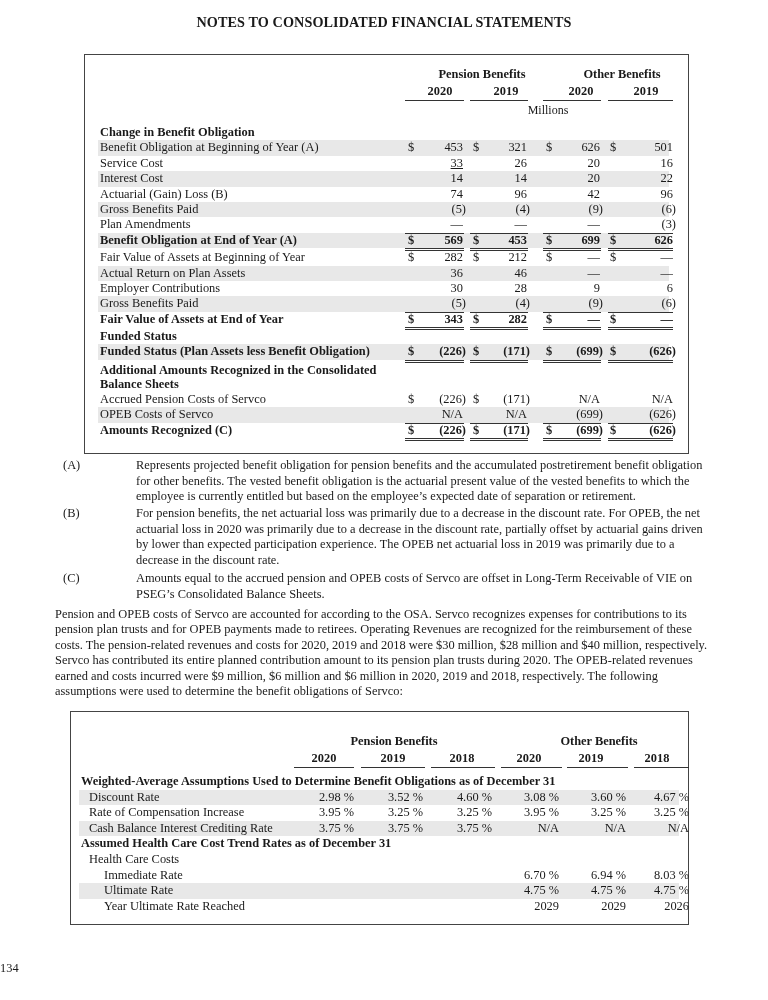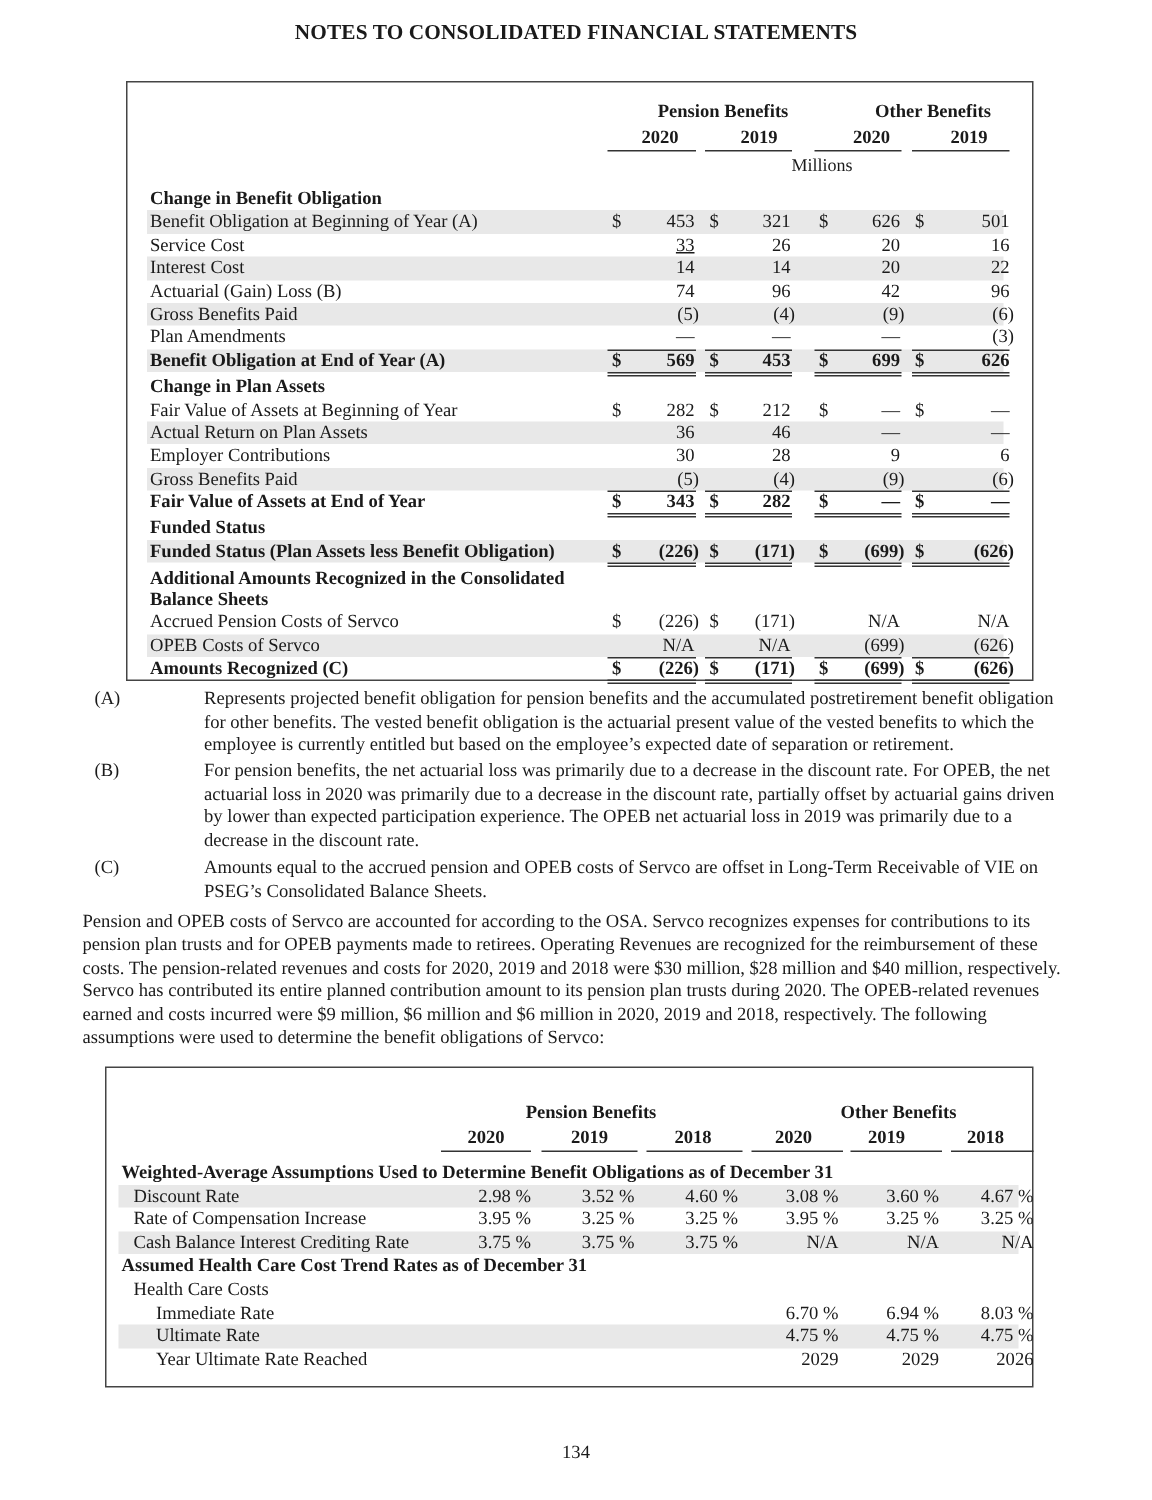--- a/index.html
+++ b/index.html
@@ -37,21 +37,21 @@
   .para { position: absolute; left: 55px; top: 607px; width: 660px; line-height: 15.4px; font-size: 12.4px; }
 
   
   .t2 { position: absolute; left: 8px; top: 22px; width: 600px; }
   .t2-hdr { position: relative; height: 40px; }
   .row2 { position: relative; height: 15.6px; line-height: 15.6px; }
   .row2.shade { background: #e8e8e8; }
   .row2.sec { font-weight: bold; }
   .v2 { position: absolute; text-align: right; white-space: nowrap; }
 
-  .page-num { position: absolute; top: 961px; left: 0; width: 768px; text-align: center; font-size: 12.4px; }
+  .page-num { position: absolute; top: 961px; left: 0; width: 768px; text-align: left; font-size: 12.4px; }
 </style>
 </head>
 <body>
 
 <div class="page-title">NOTES TO CONSOLIDATED FINANCIAL STATEMENTS</div>
 
 <div class="box1">
   <div class="t1">
     <div class="t1-hdr">
       <div class="grp" style="left:318px;width:132px;top:0;">Pension Benefits</div>
@@ -127,23 +127,20 @@
           <span class="tot-bot" style="left: 372px; width: 58px;"></span>
           <span class="tot-top" style="left: 372px; width: 58px;"></span>
           <span class="d" style="left: 448px;">$</span>
           <span class="v" style="right: 69px;">699</span>
           <span class="tot-bot" style="left: 445px; width: 58px;"></span>
           <span class="tot-top" style="left: 445px; width: 58px;"></span>
           <span class="d" style="left: 512px;">$</span>
           <span class="v" style="right: -4px;">626</span>
           <span class="tot-bot" style="left: 510px; width: 65px;"></span>
           <span class="tot-top" style="left: 510px; width: 65px;"></span>
-        </div>
-        <div class="row sec">
-          <span class="lbl">Change in Plan Assets</span>
         </div>
         <div class="row">
           <span class="lbl">Fair Value of Assets at Beginning of Year</span>
           <span class="d" style="left: 310px;">$</span>
           <span class="v" style="right: 206px;">282</span>
           <span class="d" style="left: 375px;">$</span>
           <span class="v" style="right: 142px;">212</span>
           <span class="d" style="left: 448px;">$</span>
           <span class="v" style="right: 69px;">—</span>
           <span class="d" style="left: 512px;">$</span>

